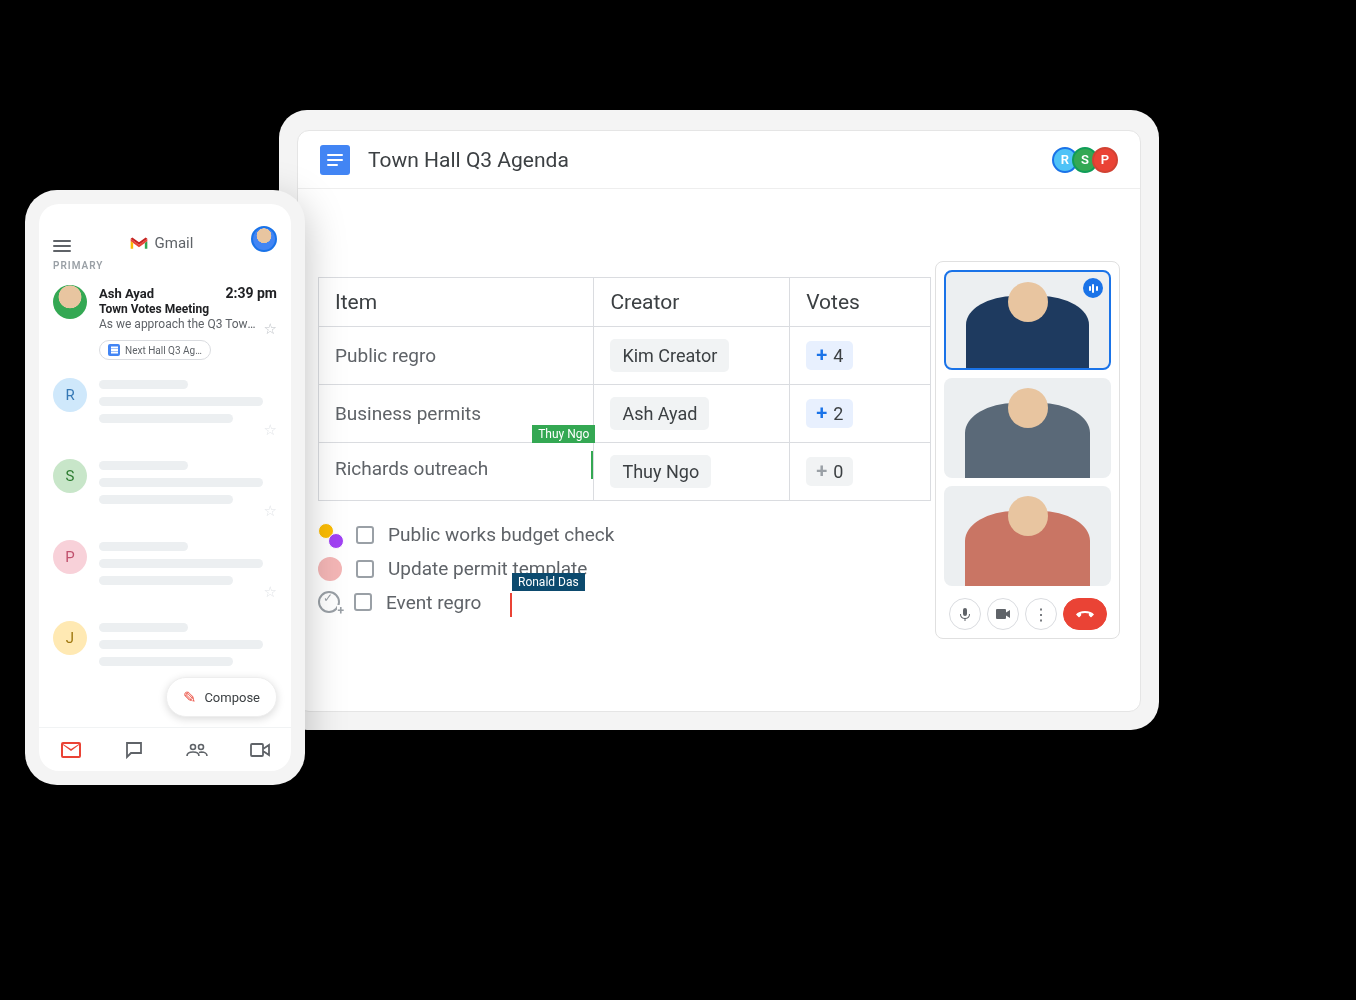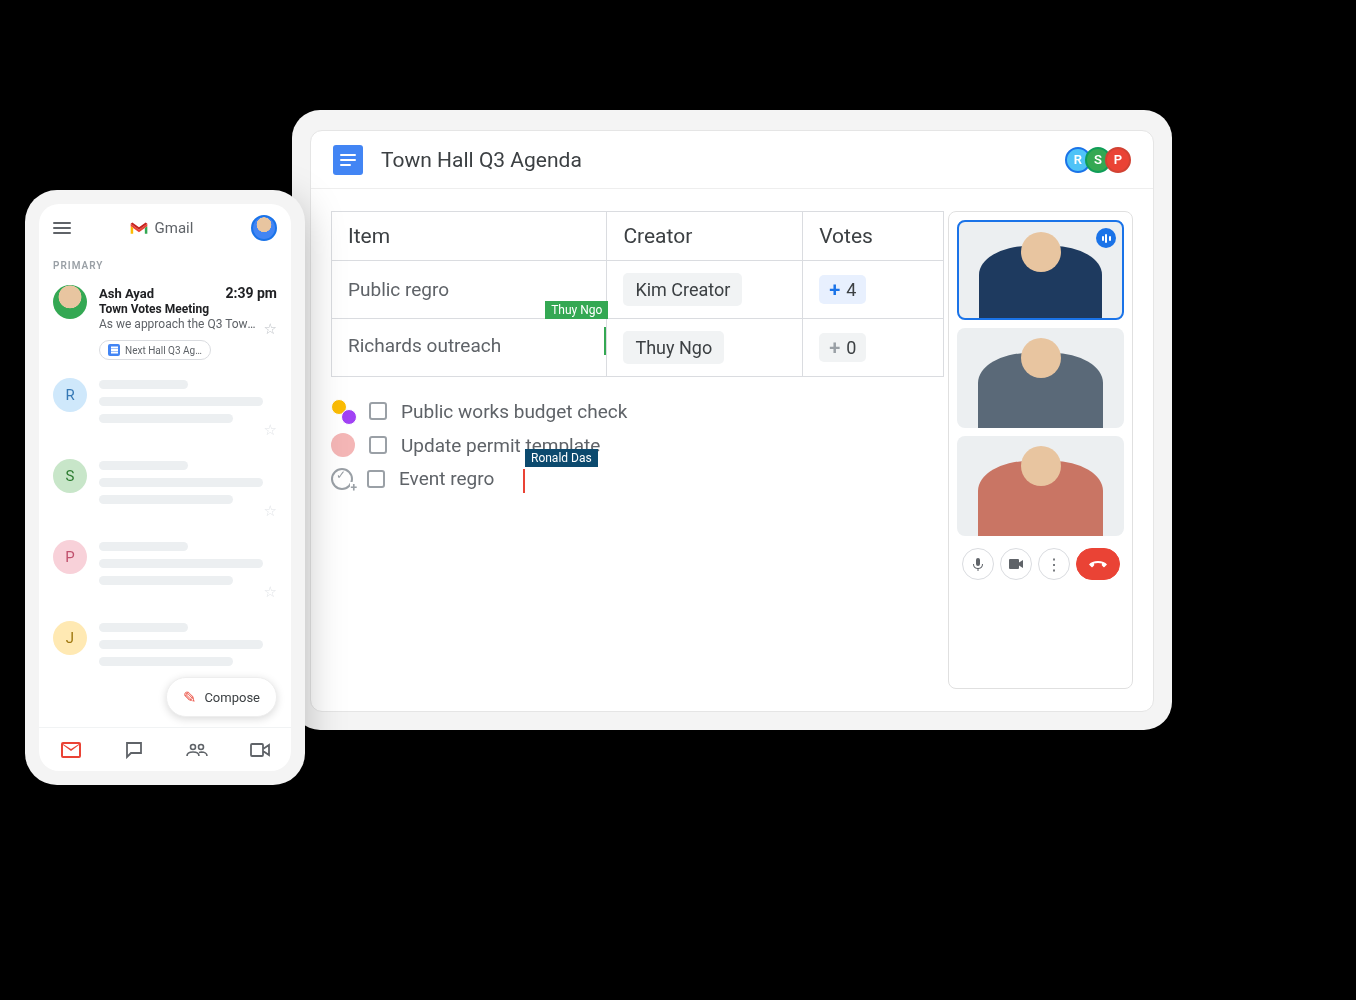--- a/index.html
+++ b/index.html
@@ -1,21 +1,21 @@
 <!DOCTYPE html>
 <html><head>
   <meta charset="utf-8">
   <style>
     * { margin: 0; padding: 0; box-sizing: border-box; font-family: -apple-system, BlinkMacSystemFont, "Segoe UI", Roboto, Arial, sans-serif; }
     body { background: #000; width: 1356px; height: 1000px; position: relative; overflow: hidden; }
     
     
     .laptop {
       position: absolute;
-      left: 292px; top: 110px;
+      left: 279px; top: 110px;
       width: 880px; height: 620px;
       background: #f4f4f4;
       border-radius: 28px;
       box-shadow: 0 12px 40px rgba(0,0,0,0.2);
       padding: 20px 18px 18px;
     }
     .laptop-screen {
       width: 100%; height: 100%;
       background: #fff;
       border-radius: 12px;
@@ -52,20 +52,21 @@
     .badge-r { background: #4fc3f7; border-color: #1a73e8; }
     .badge-s { background: #34a853; border-color: #0f9d58; }
     .badge-p { background: #ea4335; border-color: #d14233; }
     
     
     .doc-body {
       display: flex;
       padding: 22px 20px;
       gap: 4px;
       height: calc(100% - 58px);
+      align-items: center;
     }
     .doc-main { flex: 1; }
     
     
     .agenda-table {
       width: 100%;
       border-collapse: collapse;
       border: 1px solid #dadce0;
       margin-bottom: 22px;
     }
@@ -236,21 +237,21 @@
     .phone-screen {
       width: 100%; height: 100%;
       background: #fff;
       border-radius: 20px;
       overflow: hidden;
       display: flex; flex-direction: column;
       position: relative;
     }
     .phone-header {
       height: 48px;
-      display: flex; align-items: center;
+      display: flex; align-items: flex-end;
       padding: 0 14px;
       gap: 28px;
     }
     .hamburger { width: 18px; height: 12px; display: flex; flex-direction: column; justify-content: space-between; }
     .hamburger span { display: block; height: 2px; background: #5f6368; border-radius: 1px; }
     .gmail-logo { display: flex; align-items: center; gap: 6px; flex: 1; justify-content: center; }
     .gmail-m {
       width: 20px; height: 16px; position: relative;
     }
     .gmail-m svg { width: 20px; height: 16px; }
@@ -365,20 +366,28 @@
           </tr>
           <tr>
             <td>Public regro</td>
             <td><span class="chip">Kim Creator</span></td>
             <td><span class="vote-chip">
                     <span class="vote-plus">+</span>
                     <span>4</span>
                   </span></td>
           </tr>
           <tr>
+            <td>Business permits</td>
+            <td><span class="chip">Ash Ayad</span></td>
+            <td><span class="vote-chip">
+                    <span class="vote-plus">+</span>
+                    <span>2</span>
+                  </span></td>
+          </tr>
+          <tr>
             <td style="position:relative; overflow:visible;">
               <span style="display:inline-block; max-width:100%; overflow:hidden; white-space:nowrap;">Richards outreach</span>
               <span class="cursor-green"></span>
               <span class="cursor-label cursor-label-green">Thuy Ngo</span>
             </td>
             <td><span class="chip">Thuy Ngo</span></td>
             <td><span class="vote-chip zero">
                     <span class="vote-plus">+</span>
                     <span>0</span>
                   </span></td>

